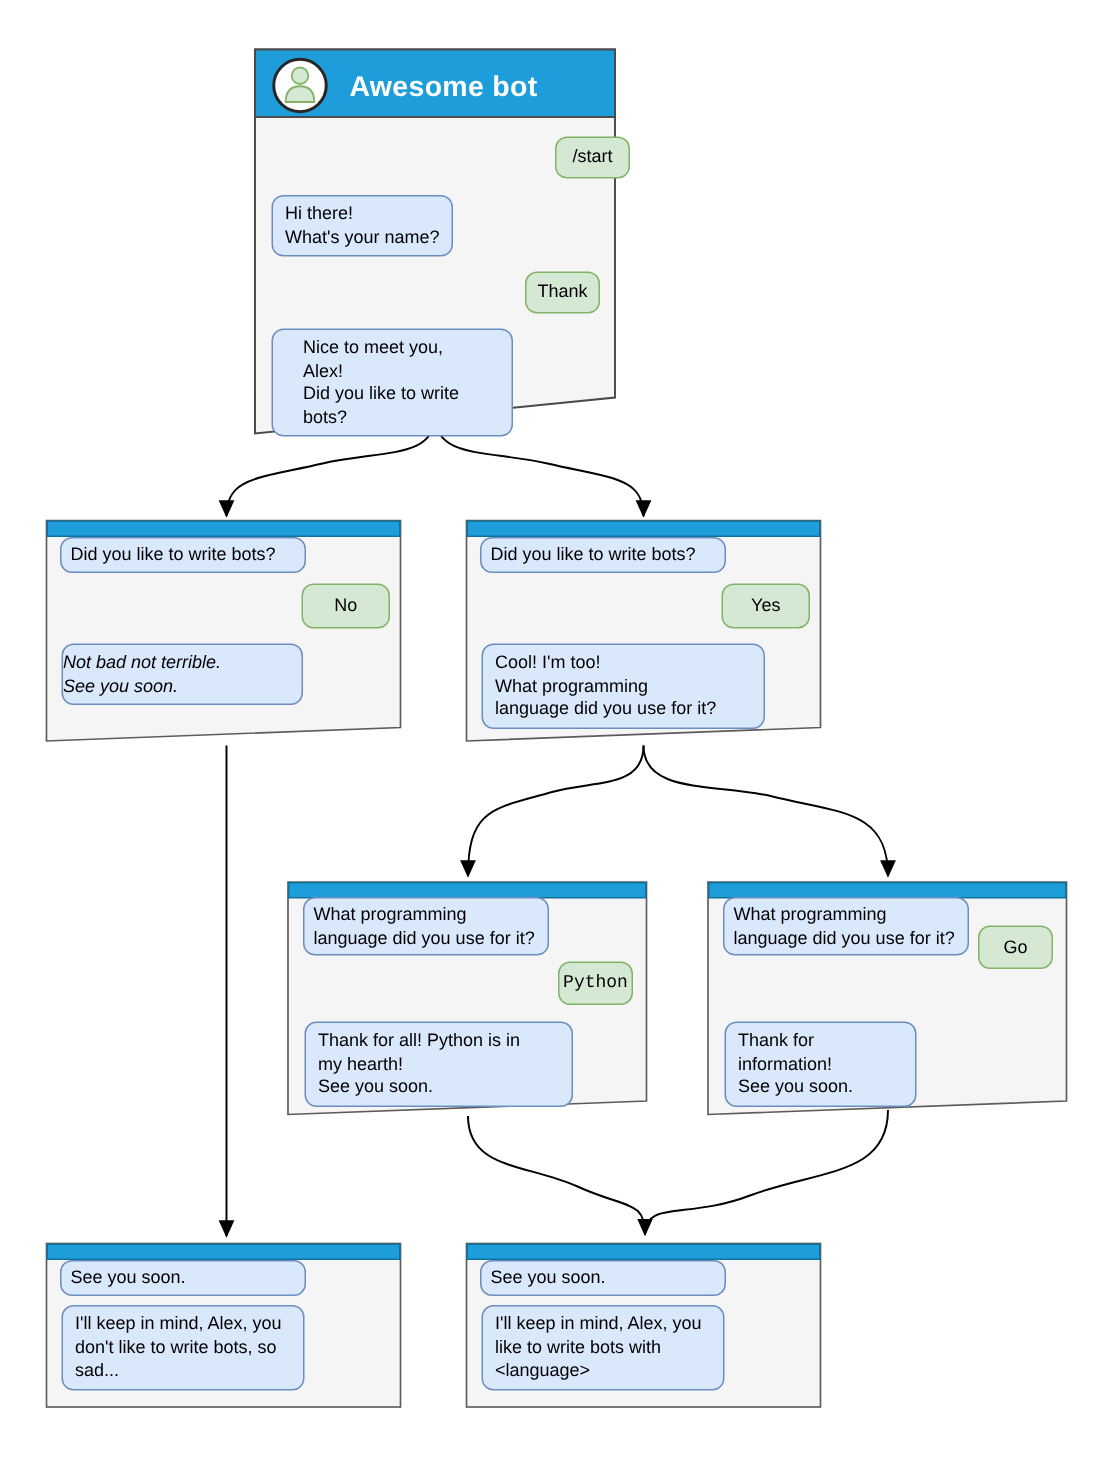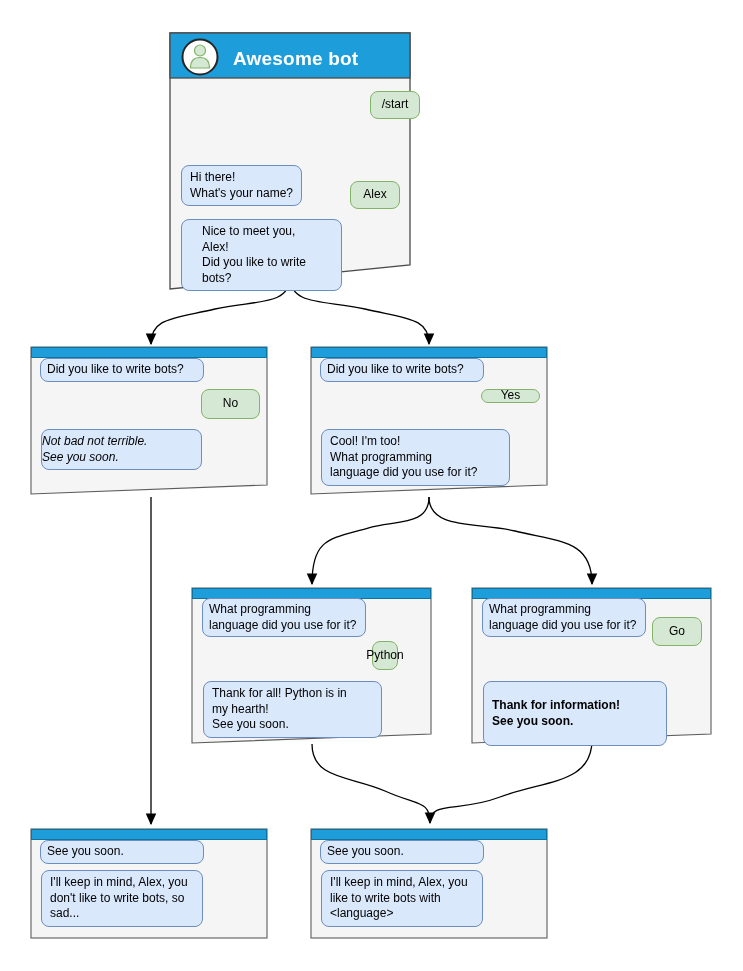--- a/index.html
+++ b/index.html
@@ -78,48 +78,48 @@
     <path d="M 429,497 C 429,526 396,520 368,528 C 330,539 312,538 312,584" fill="none" stroke="#000000" stroke-width="1.3" marker-end="url(#arrow)"></path>
     <path d="M 429,497 C 429,530 478,522 515,531 C 560,542 592,540 592,584" fill="none" stroke="#000000" stroke-width="1.3" marker-end="url(#arrow)"></path>
     <path d="M 151,497 L 151,824" fill="none" stroke="#000000" stroke-width="1.3" marker-end="url(#arrow)"></path>
     <path d="M 312,744 C 312,780 352,776 385,791 C 418,806 430,800 430,823" fill="none" stroke="#000000" stroke-width="1.3" marker-end="url(#arrow)"></path>
     <path d="M 592,740 C 592,784 545,780 500,797 C 458,813 430,800 430,823" fill="none" stroke="#000000" stroke-width="1.3"></path>
   </svg>
 
   <div class="window-title">Awesome bot</div>
 
   <div class="bubble green" style="left:350px; top:91px; width:50px; height:28px;margin-left:20px;">/start</div>
-  <div class="bubble blue" style="left:181px; top:130px; width:121px; padding:4px 8px;margin-top:35px;">Hi there!
+  <div class="bubble blue" style="left:181px; top:130px; width:121px; padding:4px 8px;">Hi there!
 What's your name?</div>
-  <div class="bubble green" style="left:350px; top:181px; width:50px; height:28px;">Alex</div>
+  <div class="bubble green" style="left:350px; top:181px; width:50px; height:28px;">Thank</div>
   <div class="bubble blue" style="left:181px; top:219px; width:161px; padding:4px 20px;">Nice to meet you, Alex!
 Did you like to write bots?</div>
 
   <div class="bubble blue" style="left:40px; top:358px; width:164px;">Did you like to write bots?</div>
   <div class="bubble green" style="left:201px; top:389px; width:59px; height:30px;">No</div>
   <div class="bubble blue" style="left:41px; top:429px; width:161px; padding:4px 0;font-style:italic;">Not bad not terrible.
 See you soon.</div>
 
   <div class="bubble blue" style="left:320px; top:358px; width:164px;">Did you like to write bots?</div>
-  <div class="bubble green" style="left:481px; top:389px; width:59px; height:14px;">Yes</div>
+  <div class="bubble green" style="left:481px; top:389px; width:59px; height:30px;">Yes</div>
   <div class="bubble blue" style="left:321px; top:429px; width:189px; padding:4px 8px;">Cool! I'm too!
 What programming
 language did you use for it?</div>
 
   <div class="bubble blue" style="left:202px; top:598px; width:164px;">What programming
 language did you use for it?</div>
-  <div class="bubble green" style="left:372px; top:641px; width:26px; height:29px;">Python</div>
+  <div class="bubble green" style="left:372px; top:641px; width:50px; height:29px;font-family:Liberation Mono, monospace;">Python</div>
   <div class="bubble blue" style="left:203px; top:681px; width:179px; padding:4px 8px;">Thank for all! Python is in
 my hearth!
 See you soon.</div>
 
   <div class="bubble blue" style="left:482px; top:598px; width:164px;">What programming
 language did you use for it?</div>
   <div class="bubble green" style="left:652px; top:617px; width:50px; height:29px;">Go</div>
-  <div class="bubble blue" style="left:483px; top:681px; width:184px; padding:16px 8px;font-weight:bold;">Thank for information!
+  <div class="bubble blue" style="left:483px; top:681px; width:128px; padding:4px 8px;">Thank for information!
 See you soon.</div>
 
   <div class="bubble blue" style="left:40px; top:840px; width:164px;">See you soon.</div>
   <div class="bubble blue" style="left:41px; top:870px; width:162px; padding:4px 8px;">I'll keep in mind, Alex, you
 don't like to write bots, so
 sad...</div>
 
   <div class="bubble blue" style="left:320px; top:840px; width:164px;">See you soon.</div>
   <div class="bubble blue" style="left:321px; top:870px; width:162px; padding:4px 8px;">I'll keep in mind, Alex, you
 like to write bots with

